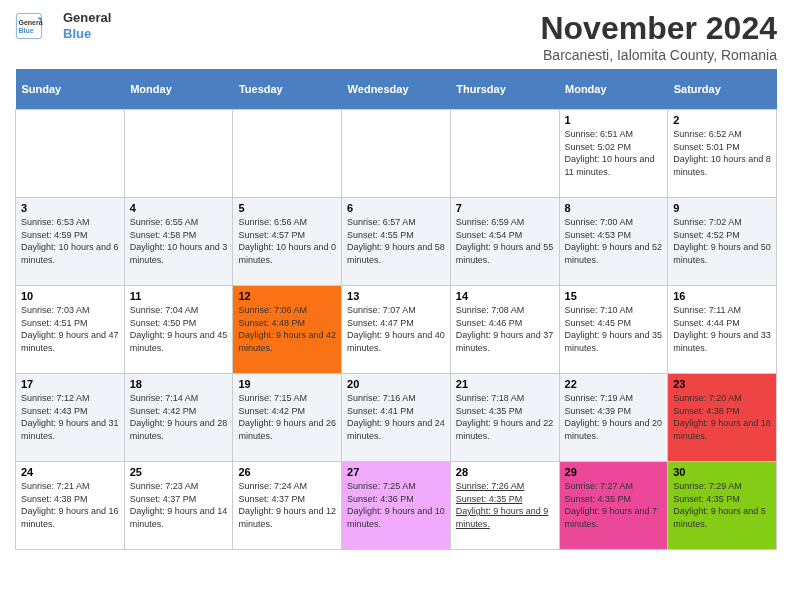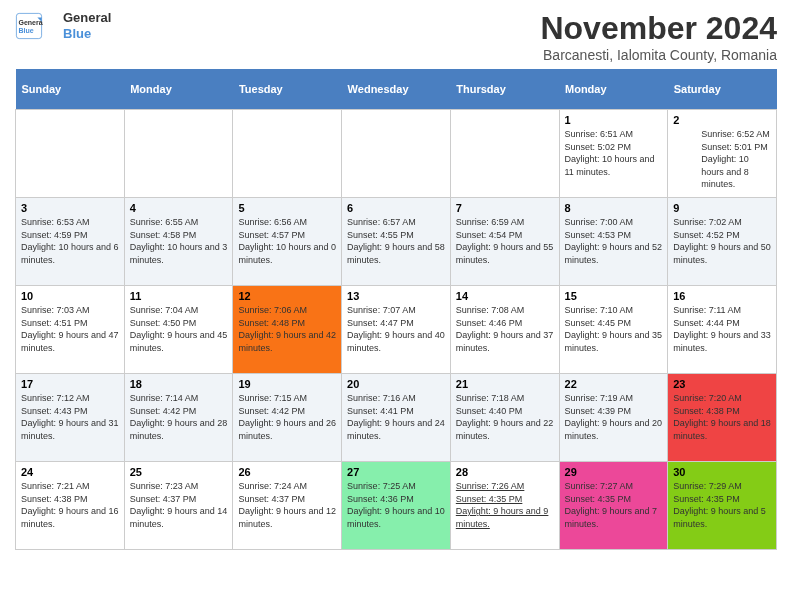--- a/index.html
+++ b/index.html
@@ -129,21 +129,21 @@
           <td class="empty-cell"></td>
           <td class="empty-cell"></td>
           <td style="background-color: rgb(255, 255, 255);">
             <div class="day-num">1</div>
             <div class="day-info" style="white-space: pre-line;">Sunrise: 6:51 AM
 Sunset: 5:02 PM
 Daylight: 10 hours and 11 minutes.</div>
           </td>
           <td style="background-color: rgb(255, 255, 255);">
             <div class="day-num">2</div>
-            <div class="day-info" style="white-space: pre-line; margin-left: 28px;">Sunrise: 6:52 AM
+            <div class="day-info" style="white-space: pre-line;">Sunrise: 6:52 AM
 Sunset: 5:01 PM
 Daylight: 10 hours and 8 minutes.</div>
           </td>
         </tr>
         <tr>
           <td style="background-color: rgb(240, 244, 248);">
             <div class="day-num">3</div>
             <div class="day-info" style="white-space: pre-line;">Sunrise: 6:53 AM
 Sunset: 4:59 PM
 Daylight: 10 hours and 6 minutes.</div>
@@ -250,21 +250,21 @@
           </td>
           <td style="background-color: rgb(240, 244, 248);">
             <div class="day-num">20</div>
             <div class="day-info" style="white-space: pre-line;">Sunrise: 7:16 AM
 Sunset: 4:41 PM
 Daylight: 9 hours and 24 minutes.</div>
           </td>
           <td style="background-color: rgb(240, 244, 248);">
             <div class="day-num">21</div>
             <div class="day-info" style="white-space: pre-line;">Sunrise: 7:18 AM
-Sunset: 4:40 PM
+Sunset: 4:35 PM
 Daylight: 9 hours and 22 minutes.</div>
           </td>
           <td style="background-color: rgb(240, 244, 248);">
             <div class="day-num">22</div>
             <div class="day-info" style="white-space: pre-line;">Sunrise: 7:19 AM
 Sunset: 4:39 PM
 Daylight: 9 hours and 20 minutes.</div>
           </td>
           <td style="background-color: #ef4444;">
             <div class="day-num">23</div>
@@ -285,21 +285,21 @@
             <div class="day-info" style="white-space: pre-line;">Sunrise: 7:23 AM
 Sunset: 4:37 PM
 Daylight: 9 hours and 14 minutes.</div>
           </td>
           <td style="background-color: rgb(255, 255, 255);">
             <div class="day-num">26</div>
             <div class="day-info" style="white-space: pre-line;">Sunrise: 7:24 AM
 Sunset: 4:37 PM
 Daylight: 9 hours and 12 minutes.</div>
           </td>
-          <td style="background-color: #86efac;">
+          <td style="background-color: #f0abfc;">
             <div class="day-num">27</div>
             <div class="day-info" style="white-space: pre-line;">Sunrise: 7:25 AM
 Sunset: 4:36 PM
 Daylight: 9 hours and 10 minutes.</div>
           </td>
           <td style="background-color: rgb(255, 255, 255);">
             <div class="day-num">28</div>
             <div class="day-info" style="white-space: pre-line; text-decoration: underline;">Sunrise: 7:26 AM
 Sunset: 4:35 PM
 Daylight: 9 hours and 9 minutes.</div>

